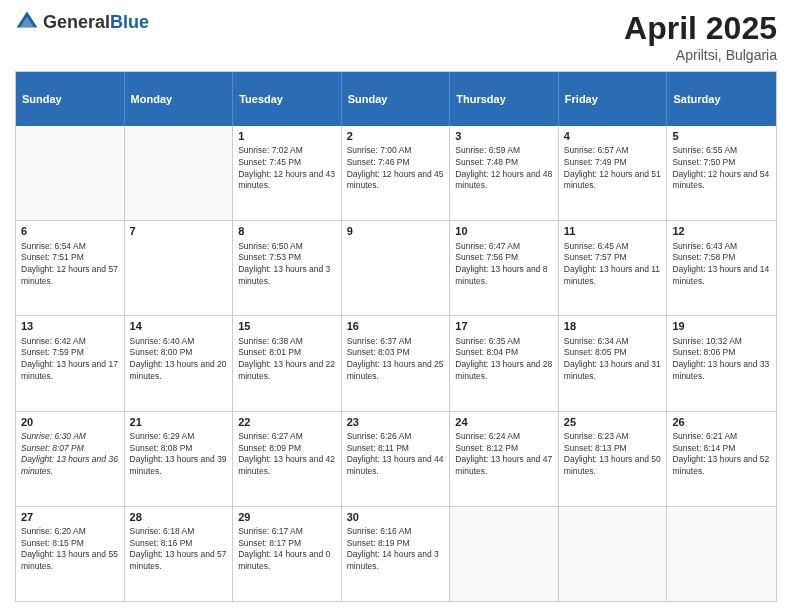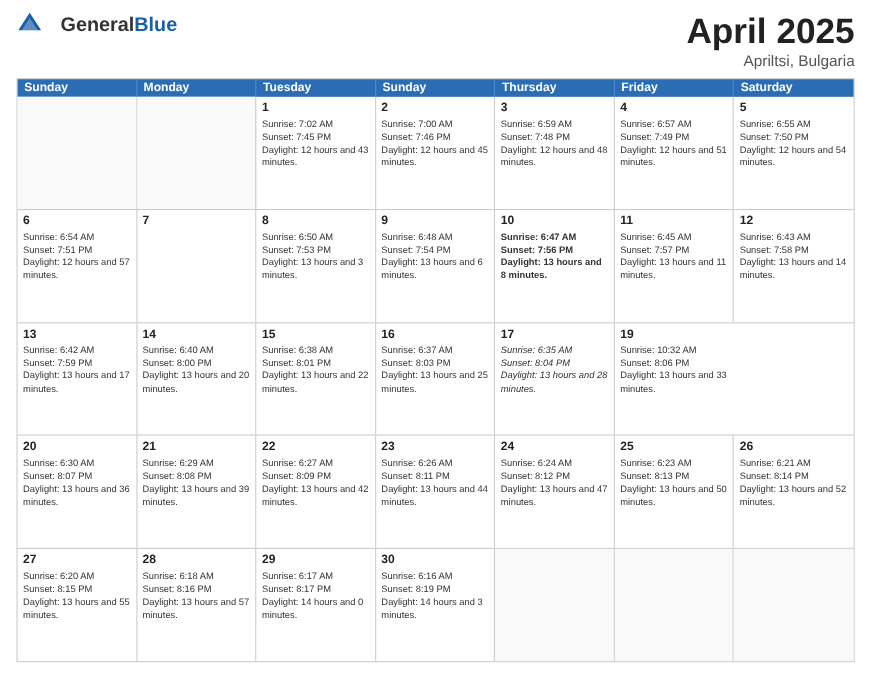--- a/index.html
+++ b/index.html
@@ -19,21 +19,21 @@
     }
     .header {
       display: flex;
       justify-content: space-between;
       align-items: flex-start;
       margin-bottom: 8px;
     }
     .logo {
       display: flex;
       align-items: center;
-      gap: 16px;
+      gap: 4px;
     }
     .logo-text-general {
       font-size: 18px;
       font-weight: bold;
       color: #333;
     }
     .logo-text-blue {
       font-size: 18px;
       font-weight: bold;
       color: #1a5fa8;
@@ -62,21 +62,21 @@
     }
     .cal-header {
       display: grid;
       grid-template-columns: repeat(7, 1fr);
       background: #2a6db5;
     }
     .cal-header-cell {
       color: #fff;
       font-size: 11px;
       font-weight: bold;
-      padding: 2px 6px;
+      padding: 21px 6px;
       text-align: left;
       border-right: 1px solid #4a8dd5;
     }
     .cal-header-cell:last-child { border-right: none; }
     .cal-body {
       flex: 1;
       display: flex;
       flex-direction: column;
     }
     .cal-row {
@@ -160,24 +160,22 @@
 Daylight: 12 hours and 54 minutes.</span></div>
         </div>
         <div class="cal-row">
           <div class="cal-cell"><span class="day-num">6</span><span class="cell-text" style="white-space: pre-wrap;">Sunrise: 6:54 AM
 Sunset: 7:51 PM
 Daylight: 12 hours and 57 minutes.</span></div>
           <div class="cal-cell"><span class="day-num">7</span></div>
           <div class="cal-cell"><span class="day-num">8</span><span class="cell-text" style="white-space: pre-wrap;">Sunrise: 6:50 AM
 Sunset: 7:53 PM
 Daylight: 13 hours and 3 minutes.</span></div>
-          <div class="cal-cell"><span class="day-num">9</span><span class="cell-text" style="white-space: pre-wrap;">Sunrise: 6:48 AM
-Sunset: 7:54 PM
-Daylight: 13 hours and 6 minutes.</span></div>
-          <div class="cal-cell"><span class="day-num">10</span><span class="cell-text" style="white-space: pre-wrap; font-weight: bold;">Sunrise: 6:47 AM
+          <div class="cal-cell"><span class="day-num">9</span></div>
+          <div class="cal-cell"><span class="day-num">10</span><span class="cell-text" style="white-space: pre-wrap;">Sunrise: 6:47 AM
 Sunset: 7:56 PM
 Daylight: 13 hours and 8 minutes.</span></div>
           <div class="cal-cell"><span class="day-num">11</span><span class="cell-text" style="white-space: pre-wrap;">Sunrise: 6:45 AM
 Sunset: 7:57 PM
 Daylight: 13 hours and 11 minutes.</span></div>
           <div class="cal-cell"><span class="day-num">12</span><span class="cell-text" style="white-space: pre-wrap;">Sunrise: 6:43 AM
 Sunset: 7:58 PM
 Daylight: 13 hours and 14 minutes.</span></div>
         </div>
         <div class="cal-row">
@@ -186,29 +184,32 @@
 Daylight: 13 hours and 17 minutes.</span></div>
           <div class="cal-cell"><span class="day-num">14</span><span class="cell-text" style="white-space: pre-wrap;">Sunrise: 6:40 AM
 Sunset: 8:00 PM
 Daylight: 13 hours and 20 minutes.</span></div>
           <div class="cal-cell"><span class="day-num">15</span><span class="cell-text" style="white-space: pre-wrap;">Sunrise: 6:38 AM
 Sunset: 8:01 PM
 Daylight: 13 hours and 22 minutes.</span></div>
           <div class="cal-cell"><span class="day-num">16</span><span class="cell-text" style="white-space: pre-wrap;">Sunrise: 6:37 AM
 Sunset: 8:03 PM
 Daylight: 13 hours and 25 minutes.</span></div>
-          <div class="cal-cell"><span class="day-num">17</span><span class="cell-text" style="white-space: pre-wrap; font-style: italic;">Sunrise: 6:35 AM
+          <div class="cal-cell"><span class="day-num">17</span><span class="cell-text" style="white-space: pre-wrap;">Sunrise: 6:35 AM
 Sunset: 8:04 PM
 Daylight: 13 hours and 28 minutes.</span></div>
+          <div class="cal-cell"><span class="day-num">18</span><span class="cell-text" style="white-space: pre-wrap;">Sunrise: 6:34 AM
+Sunset: 8:05 PM
+Daylight: 13 hours and 31 minutes.</span></div>
           <div class="cal-cell"><span class="day-num">19</span><span class="cell-text" style="white-space: pre-wrap;">Sunrise: 10:32 AM
 Sunset: 8:06 PM
 Daylight: 13 hours and 33 minutes.</span></div>
         </div>
         <div class="cal-row">
-          <div class="cal-cell"><span class="day-num">20</span><span class="cell-text" style="white-space: pre-wrap;">Sunrise: 6:30 AM
+          <div class="cal-cell"><span class="day-num">20</span><span class="cell-text" style="white-space: pre-wrap; font-style: italic;">Sunrise: 6:30 AM
 Sunset: 8:07 PM
 Daylight: 13 hours and 36 minutes.</span></div>
           <div class="cal-cell"><span class="day-num">21</span><span class="cell-text" style="white-space: pre-wrap;">Sunrise: 6:29 AM
 Sunset: 8:08 PM
 Daylight: 13 hours and 39 minutes.</span></div>
           <div class="cal-cell"><span class="day-num">22</span><span class="cell-text" style="white-space: pre-wrap;">Sunrise: 6:27 AM
 Sunset: 8:09 PM
 Daylight: 13 hours and 42 minutes.</span></div>
           <div class="cal-cell"><span class="day-num">23</span><span class="cell-text" style="white-space: pre-wrap;">Sunrise: 6:26 AM
 Sunset: 8:11 PM

